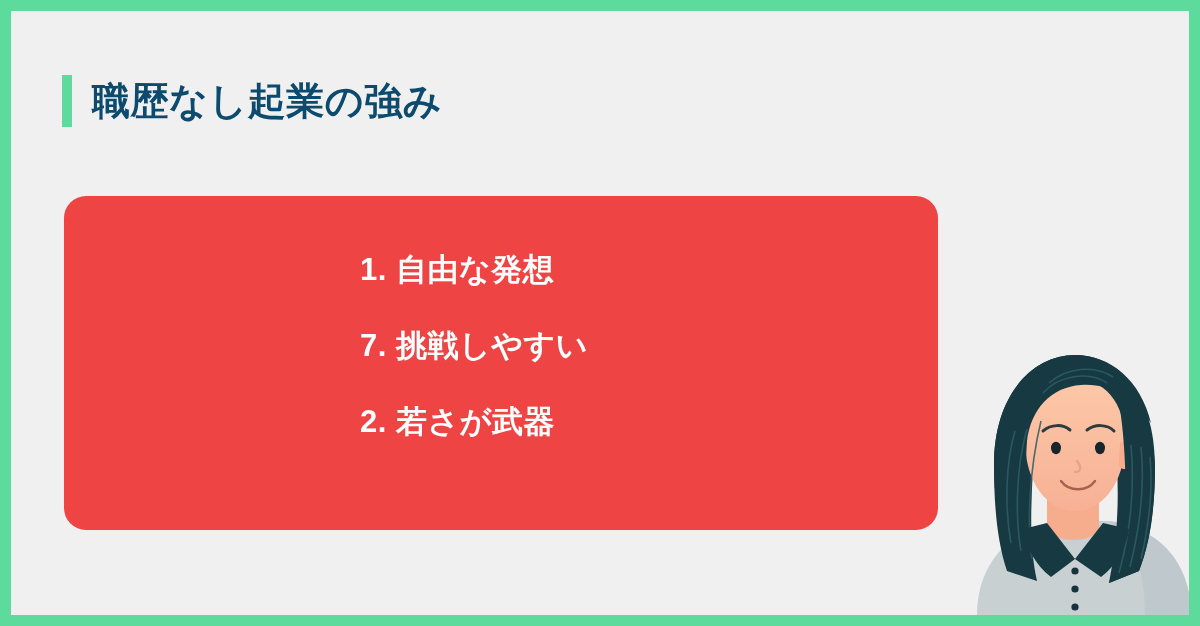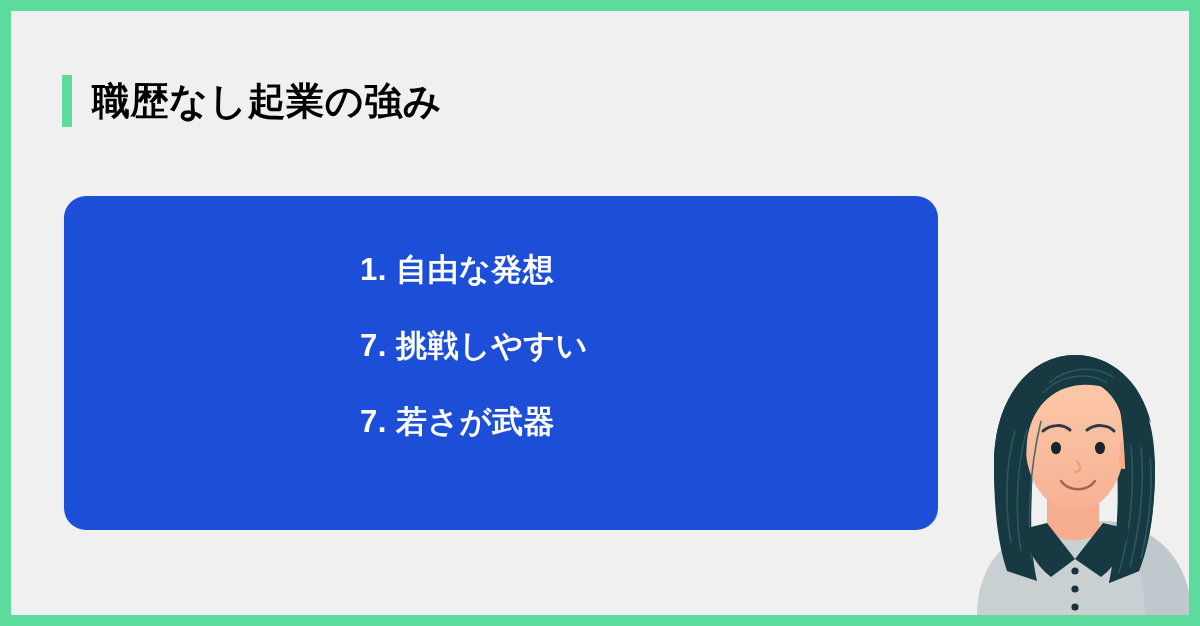--- a/index.html
+++ b/index.html
@@ -39,34 +39,34 @@
   #title-accent-bar {
     width: 10px;
     height: 52px;
     background: #5ddb9c;
     flex: 0 0 auto;
   }
   #page-title {
     margin-left: 20px;
     font-size: 38px;
     font-weight: bold;
-    color: #000000;
+    color: #0c4a6e;
     line-height: 52px;
     letter-spacing: 0.5px;
     white-space: nowrap;
   }
 
   
   #content-card {
     position: absolute;
     left: 53px;
     top: 185px;
     width: 874px;
     height: 334px;
-    background: #1d4ed8;
+    background: #ef4444;
     border-radius: 22px;
   }
   #points-list {
     position: absolute;
     left: 296px;
     top: 58px;
     margin: 0;
     padding: 0;
     list-style: none;
   }
@@ -99,21 +99,21 @@
 
     <div id="title-row">
       <div id="title-accent-bar"></div>
       <div id="page-title">職歴なし起業の強み</div>
     </div>
 
     <div id="content-card">
       <ul id="points-list">
         <li class="point-item">1. 自由な発想</li>
         <li class="point-item">7. 挑戦しやすい</li>
-        <li class="point-item">7. 若さが武器</li>
+        <li class="point-item">2. 若さが武器</li>
       </ul>
     </div>
 
     <div id="avatar">
       <svg viewBox="0 0 230 270" xmlns="http://www.w3.org/2000/svg" aria-hidden="true">
         <defs>
           <clipPath id="clipAll">
               <rect x="0" y="0" width="230" height="270"></rect>
             </clipPath>
           <linearGradient id="skinGrad" x1="0" y1="0" x2="0" y2="1">

